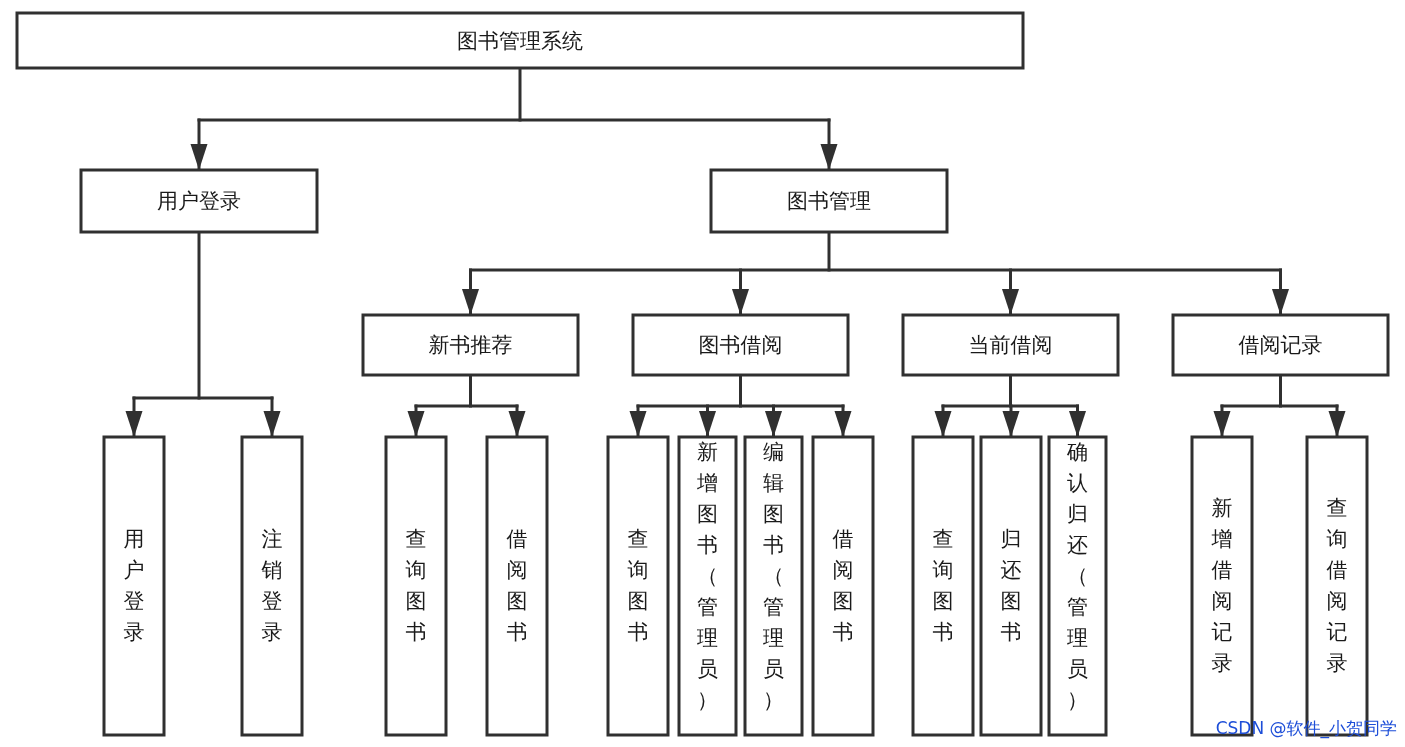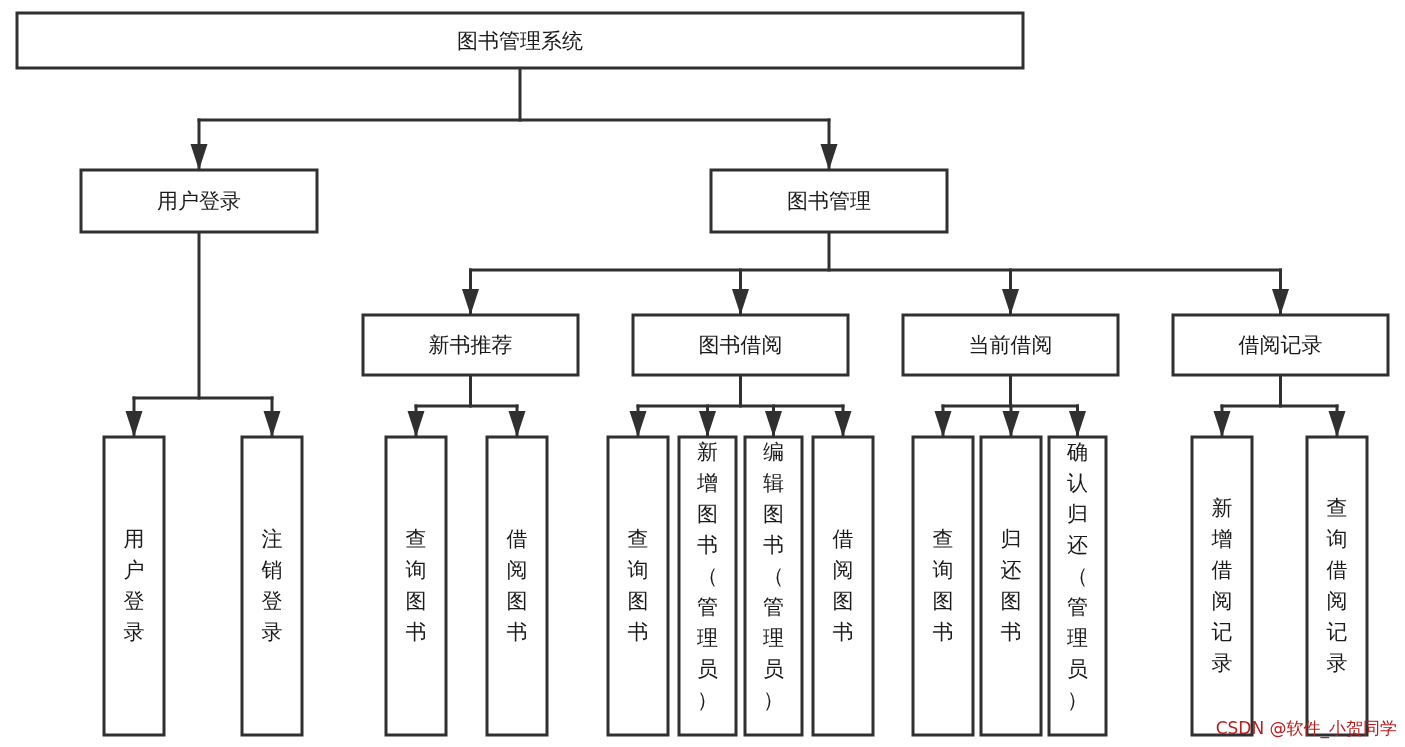--- a/index.html
+++ b/index.html
@@ -47,21 +47,21 @@
     fill: #1a1a1a;
     text-anchor: middle;
     dominant-baseline: middle;
   }
   .watermark {
     position: absolute;
     right: 8px;
     bottom: 6px;
     font-family: "DejaVu Sans", "Liberation Sans", sans-serif;
     font-size: 17px;
-    color: #b91c1c;
+    color: #1d4ed8;
     white-space: nowrap;
     pointer-events: none;
   }
 </style>
 </head>
 <body>
 
 <div id="diagram-root">
 
   <svg id="flow" viewBox="0 0 1405 747">

